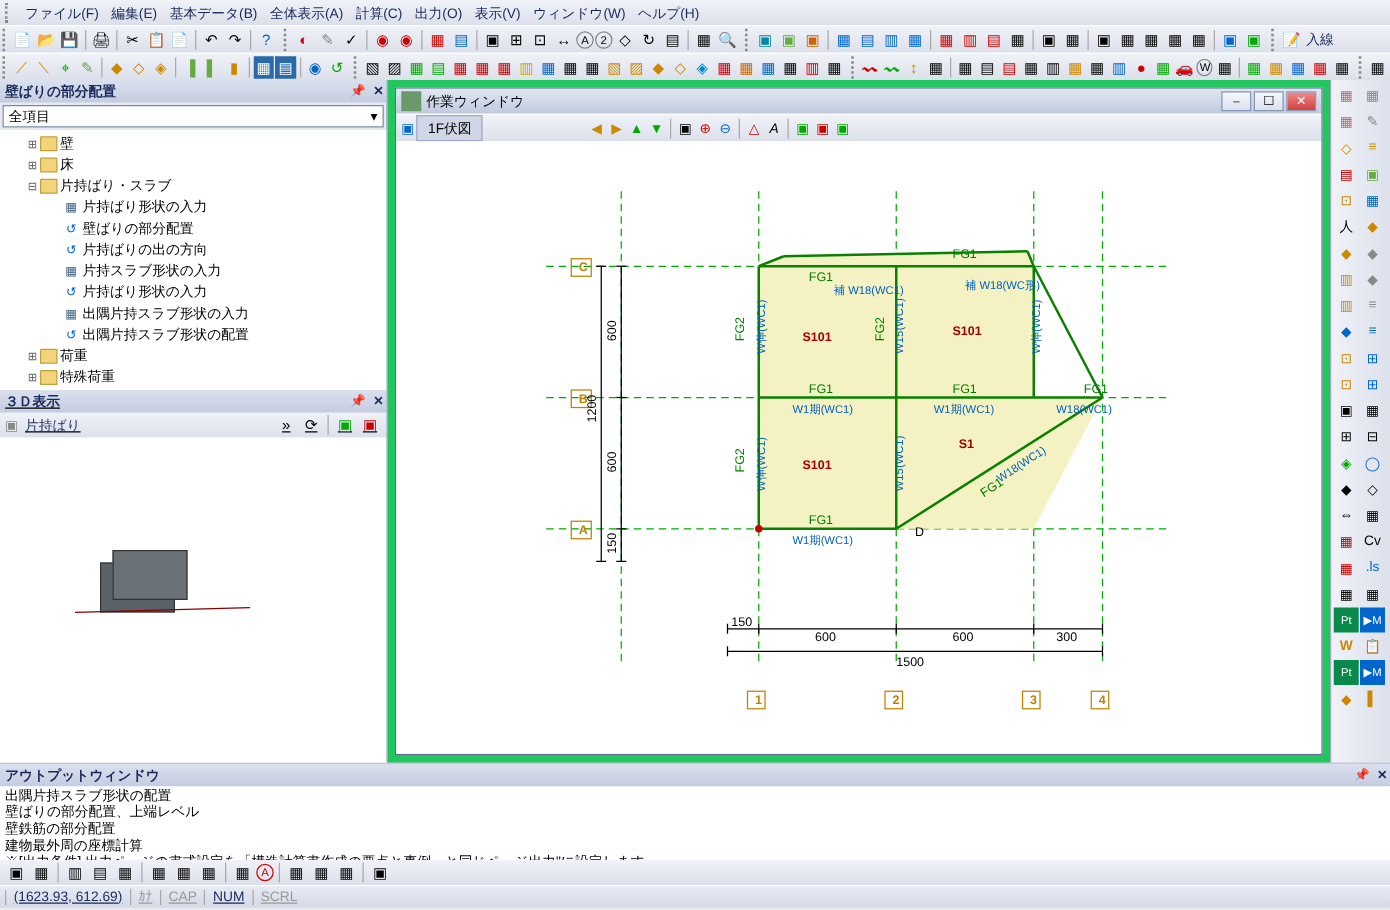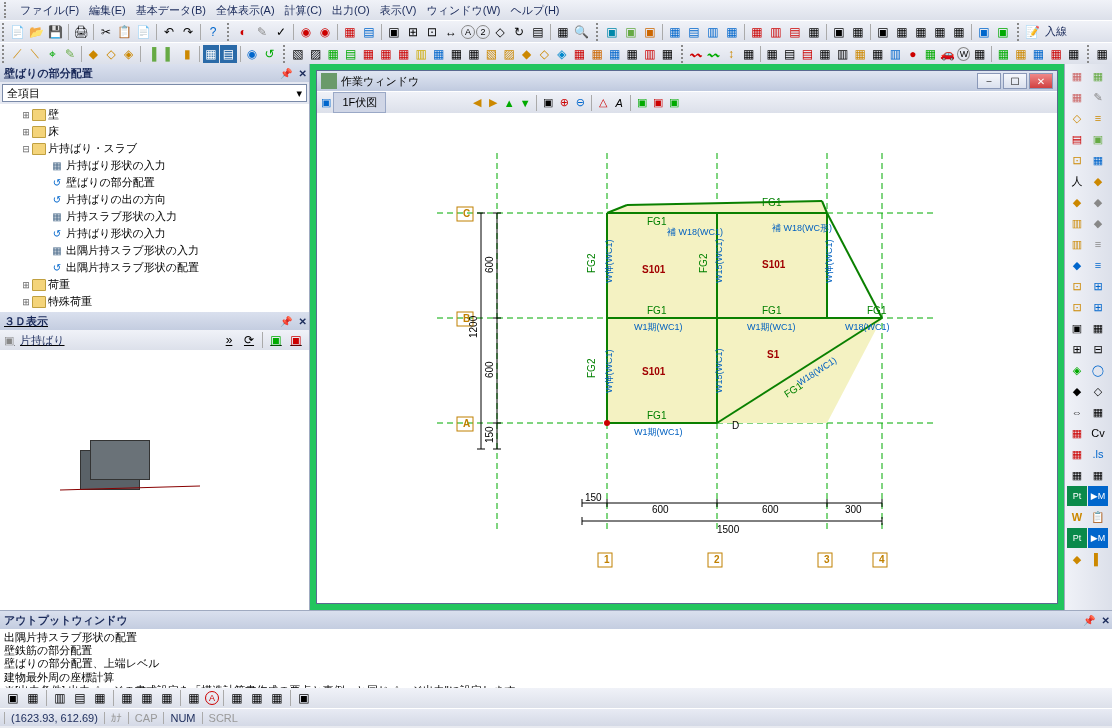--- a/index.html
+++ b/index.html
@@ -50,21 +50,21 @@
 .right-toolbar { width: 48px; background: linear-gradient(90deg,#f0f2f8,#dce0ea); display: flex; flex-wrap: wrap; align-content: flex-start; gap: 1px; padding: 2px; border-left: 1px solid #a0aac0; }
 .right-toolbar .rt-btn { width: 20px; height: 20px; display: flex; align-items: center; justify-content: center; cursor: pointer; font-size: 11px; }
 
 .output-panel { height: 98px; background: #fff; border-top: 1px solid #a0aac0; display: flex; flex-direction: column; }
 .output-panel .panel-header { }
 .output-body { flex: 1; padding: 2px 4px; font-size: 11px; line-height: 1.2; overflow: hidden; background:#fff; }
 .output-toolbar { height: 20px; background: linear-gradient(#f0f2f8,#dce0ea); display: flex; align-items: center; padding: 0 4px; gap: 2px; }
 
 .statusbar { height: 18px; background: linear-gradient(#e8ebf4,#d4d9e6); display: flex; align-items: center; padding: 0 4px; border-top: 1px solid #fff; }
 .statusbar .status-text { flex: 1; color: #1a2a5a; }
-.statusbar .cell { border-left: 1px solid #aaa; padding: 0 6px; color: #1a2a5a; }
+.statusbar .cell { border-left: 1px solid #aaa; padding: 0 6px; color: #1a2a5a; text-decoration: underline; }
 
 svg text { font-family: "MS Gothic", sans-serif; }
 .grid-label { font-size: 10px; fill: #008000; }
 .slab-label { font-size: 10px; fill: #a00000; font-weight: bold; }
 .wall-label { font-size: 9px; fill: #0060c0; }
 .dim-label { font-size: 10px; fill: #000; }
 .axis-label { font-size: 10px; fill: #c08000; font-weight: bold; }
 </style>
 </head>
 <body>
@@ -530,22 +530,22 @@
 </div>
 
 <div class="output-panel">
   <div class="panel-header">
     <span>アウトプットウィンドウ</span>
     <span class="pin">📌</span>
     <span class="close">✕</span>
   </div>
   <div class="output-body" id="output-body">
       <div>出隅片持スラブ形状の配置</div>
+      <div>壁ばりの部分配置、上端レベル</div>
       <div>壁鉄筋の部分配置</div>
-      <div>壁ばりの部分配置、上端レベル</div>
       <div>建物最外周の座標計算</div>
       <div>※[出力条件] 出力ページの書式設定を「構造計算書作成の要点と事例」と同じページ出力"に設定します。</div>
     </div>
   <div class="output-toolbar">
     <span class="tb-btn">▣</span>
     <span class="tb-btn">▦</span>
     <span class="tb-sep"></span>
     <span class="tb-btn">▥</span>
     <span class="tb-btn">▤</span>
     <span class="tb-btn">▦</span>

